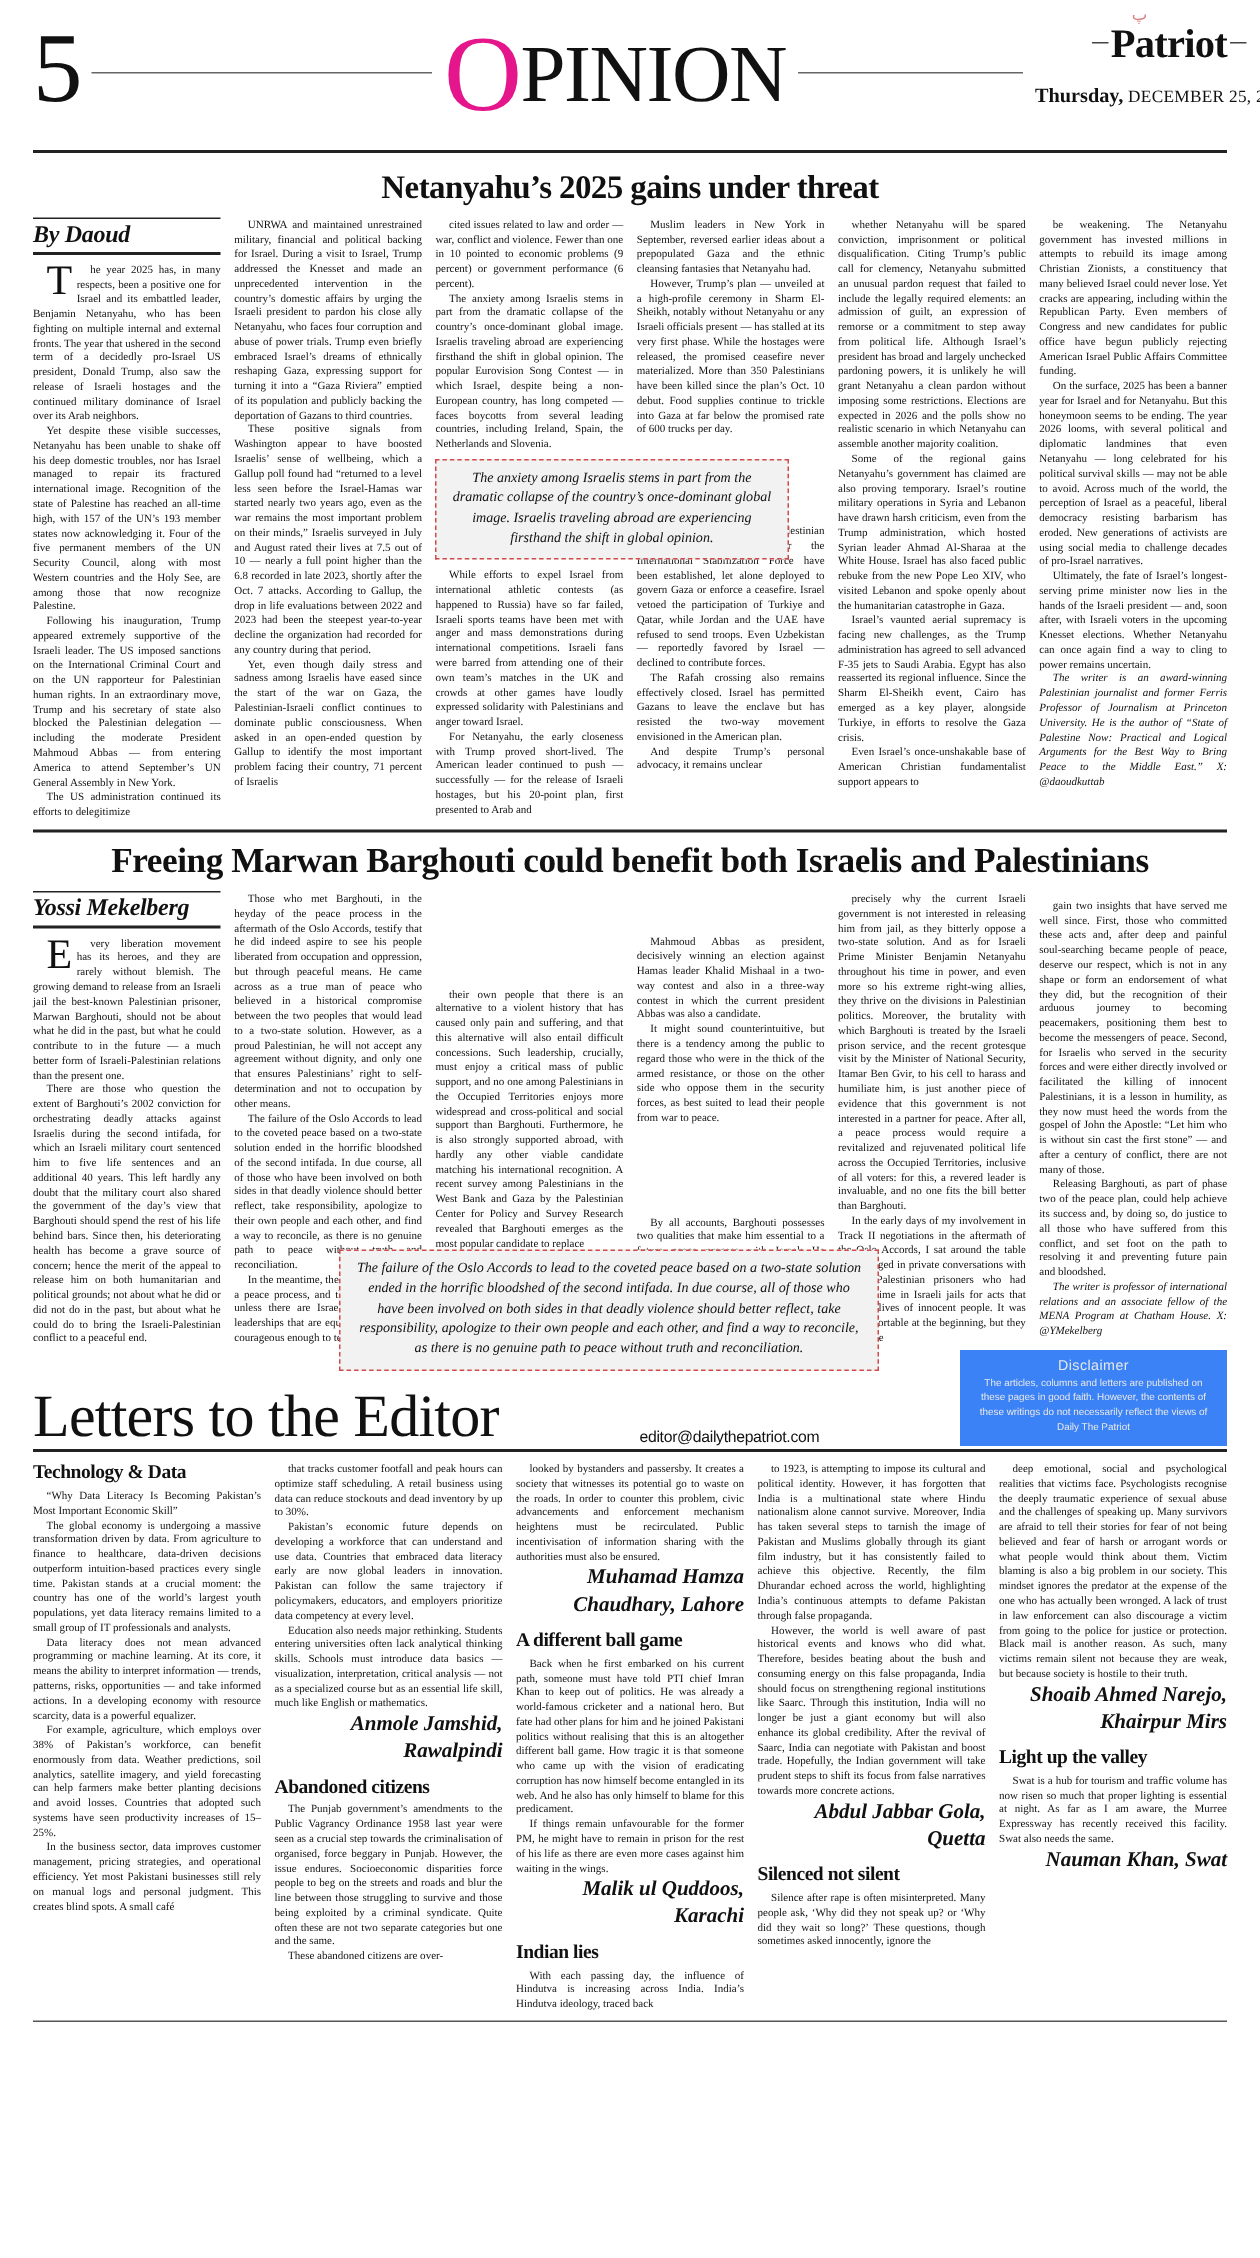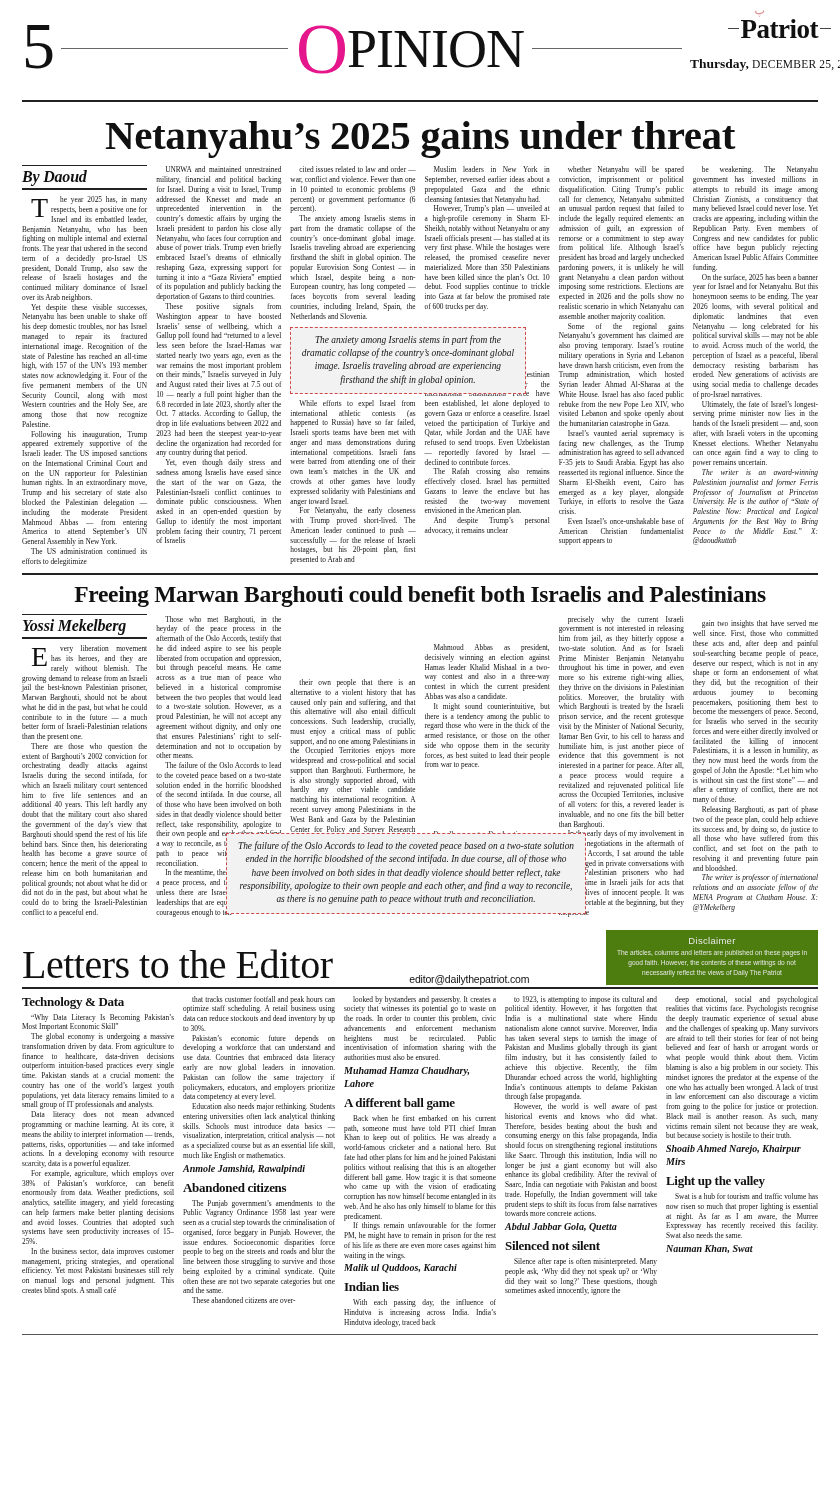--- a/index.html
+++ b/index.html
@@ -48,21 +48,21 @@
   .brand .dash-r { position: absolute; right: -13px; top: 12px; width: 11px; border-top: 1px solid #444; }
   .datebox { margin-top: 13px; font-size: 12.5px; white-space: nowrap; text-align: right; }
   .datebox .dow { font-weight: 700; font-size: 13.5px; }
   .datebox .dt { font-variant: small-caps; font-size: 11.5px; letter-spacing: 0.2px; }
 
   .master-rule { border-top: 2px solid #222; margin-top: 2px; }
 
   
   .headline-1 {
     text-align: center; font-weight: 700;
-    font-size: 41px; line-height: 1.08;
+    font-size: 22px; line-height: 1.08;
     margin: 11px 0 8px 0; letter-spacing: -0.4px;
   }
   .art1-body { display: flex; gap: 9px; }
   .col { flex: 1 1 0; min-width: 0; }
   .col p, .col .para {
     font-size: 7.35px; line-height: 1.33; text-align: justify;
     margin: 0 0 0 0; text-indent: 9px; hyphens: auto;
     -webkit-hyphens: auto;
   }
   .byline-box {
@@ -107,39 +107,39 @@
   .letters-title {
     font-size: 40px; line-height: 1; font-weight: 400; letter-spacing: -0.5px;
     margin-top: 2px; flex: 0 0 auto;
   }
   .letters-email {
     flex: 1 1 auto; text-align: center; font-size: 10.5px;
     font-family: "Liberation Sans", sans-serif;
     margin-top: 25px; letter-spacing: -0.2px;
   }
   .disclaimer {
-    width: 212px; background: #4d7c0f; color: #e8e8e8;
+    width: 178px; background: #3b82f6; color: #e8e8e8;
     padding: 5px 8px 7px 8px; text-align: center;
     font-family: "Liberation Sans", sans-serif;
     flex: 0 0 auto;
   }
   .disclaimer .dtitle { font-size: 9.5px; margin-bottom: 2px; letter-spacing: 0.3px; }
   .disclaimer .dtext { font-size: 6.6px; line-height: 1.5; }
 
   .letters-rule { border-top: 2px solid #222; margin: 2px 0 6px 0; }
 
   .letters-body { display: flex; gap: 9px; }
   .letter-head {
     font-weight: 700; font-size: 13px; line-height: 1.15;
     margin: 6px 0 3px 0; letter-spacing: -0.3px;
   }
   .letter-head.first { margin-top: 0; }
   .sig {
-    font-style: italic; font-weight: 700; font-size: 10px;
-    margin-top: 1px; line-height: 1.3;
+    font-style: italic; font-weight: 700; font-size: 14px;
+    text-align: right; margin-top: 1px; line-height: 1.3;
   }
   .bottom-rule { border-top: 1px solid #555; margin-top: 6px; }
 </style>
 </head>
 <body>
 
 <div class="page">
 
   <div class="masthead">
     <div class="page-num">5</div>

